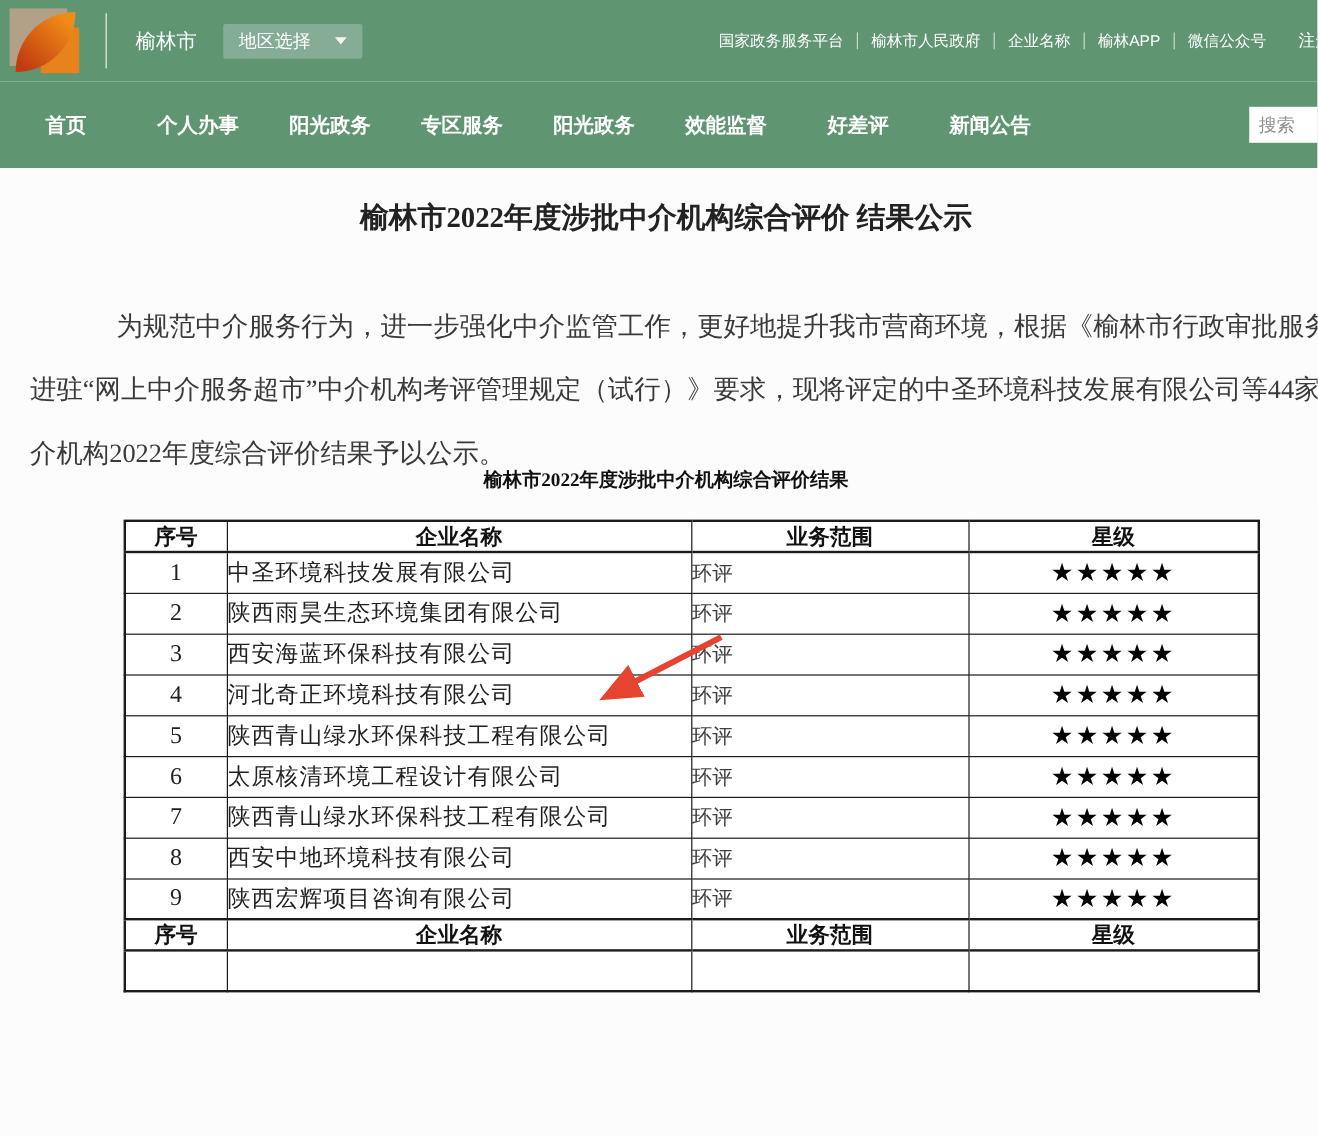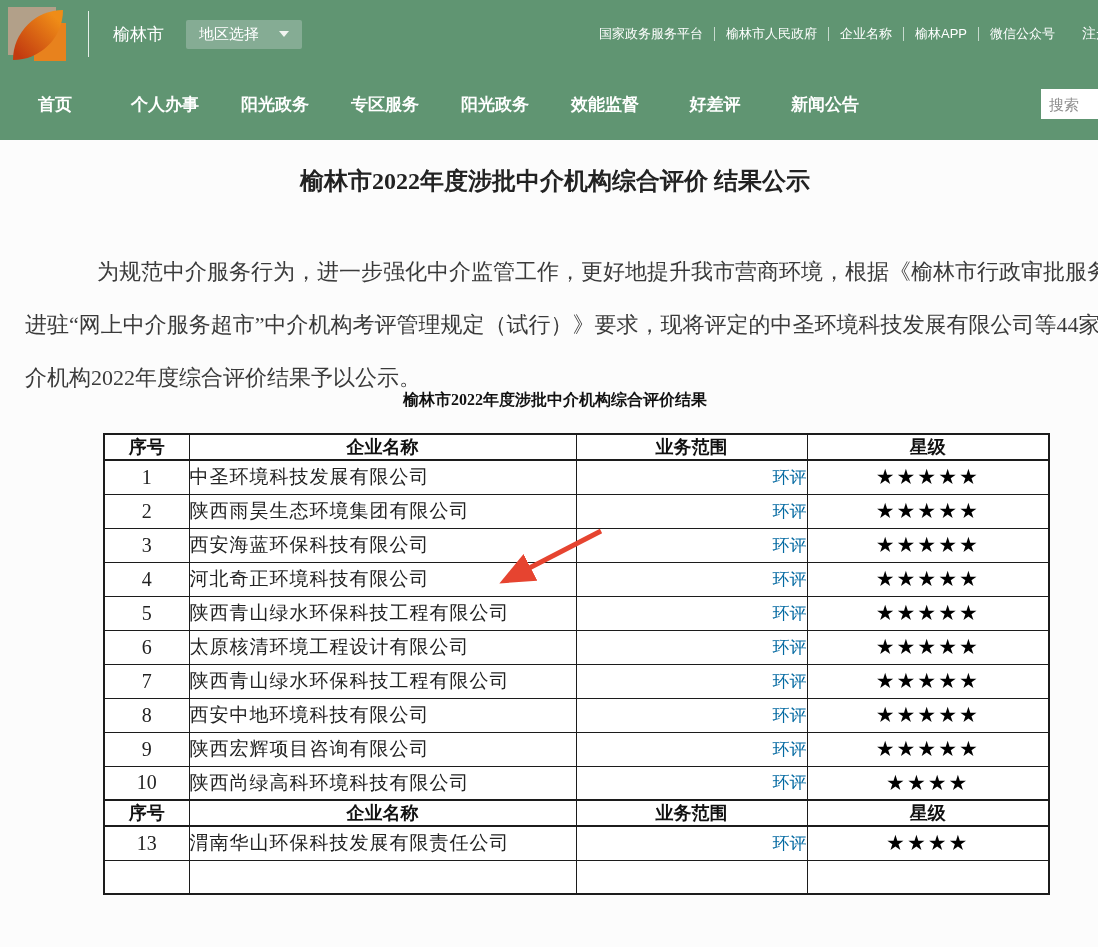--- a/index.html
+++ b/index.html
@@ -66,21 +66,21 @@
   table.eval col:nth-child(2){ width:387px; }
   table.eval col:nth-child(3){ width:231px; }
   table.eval col:nth-child(4){ width:242px; }
   table.eval { border:2px solid var(--tbl-border); }
   table.eval td, table.eval th { border:1px solid var(--tbl-border); }
   table.eval tr.hdr th { height:14px; font-size:18px; font-weight:bold; color:#111; text-align:center;
                          border-top-width:2px; border-bottom-width:2px; }
   table.eval tr.data td { height:34px; }
   td.c-no   { text-align:center; font-size:20px; color:#222; }
   td.c-name { text-align:left; font-size:19px; color:#222; letter-spacing:1px; }
-  td.c-scope{ text-align:right; font-size:17px; color:#0369a1;margin-top:36px; }
+  td.c-scope{ text-align:left; font-size:17px; color:#404040;margin-top:36px; }
   td.c-stars{ text-align:center; font-size:21px; color:#000; letter-spacing:2px;
               font-family:"DejaVu Sans", sans-serif; }
 
   .arrow-overlay { position:absolute; left:0; top:0; width:1110px; height:807px; pointer-events:none; }
 </style>
 </head>
 <body>
 
 <header class="topbar">
   <div class="inner">
@@ -194,37 +194,25 @@
           <td class="c-name">西安中地环境科技有限公司</td>
           <td class="c-scope">环评</td>
           <td class="c-stars">★★★★★</td>
         </tr>
         <tr class="data">
           <td class="c-no">9</td>
           <td class="c-name">陕西宏辉项目咨询有限公司</td>
           <td class="c-scope">环评</td>
           <td class="c-stars">★★★★★</td>
         </tr>
-        <tr class="data">
-          <td class="c-no">10</td>
-          <td class="c-name">陕西尚绿高科环境科技有限公司</td>
-          <td class="c-scope">环评</td>
-          <td class="c-stars">★★★★</td>
-        </tr>
         <tr class="hdr">
           <th>序号</th>
           <th>企业名称</th>
           <th>业务范围</th>
           <th>星级</th>
-        </tr>
-        <tr class="data">
-          <td class="c-no">13</td>
-          <td class="c-name">渭南华山环保科技发展有限责任公司</td>
-          <td class="c-scope">环评</td>
-          <td class="c-stars">★★★★</td>
         </tr>
         <tr class="data">
           <td></td>
           <td></td>
           <td></td>
           <td></td>
         </tr>
       </tbody>
   </table>
 

